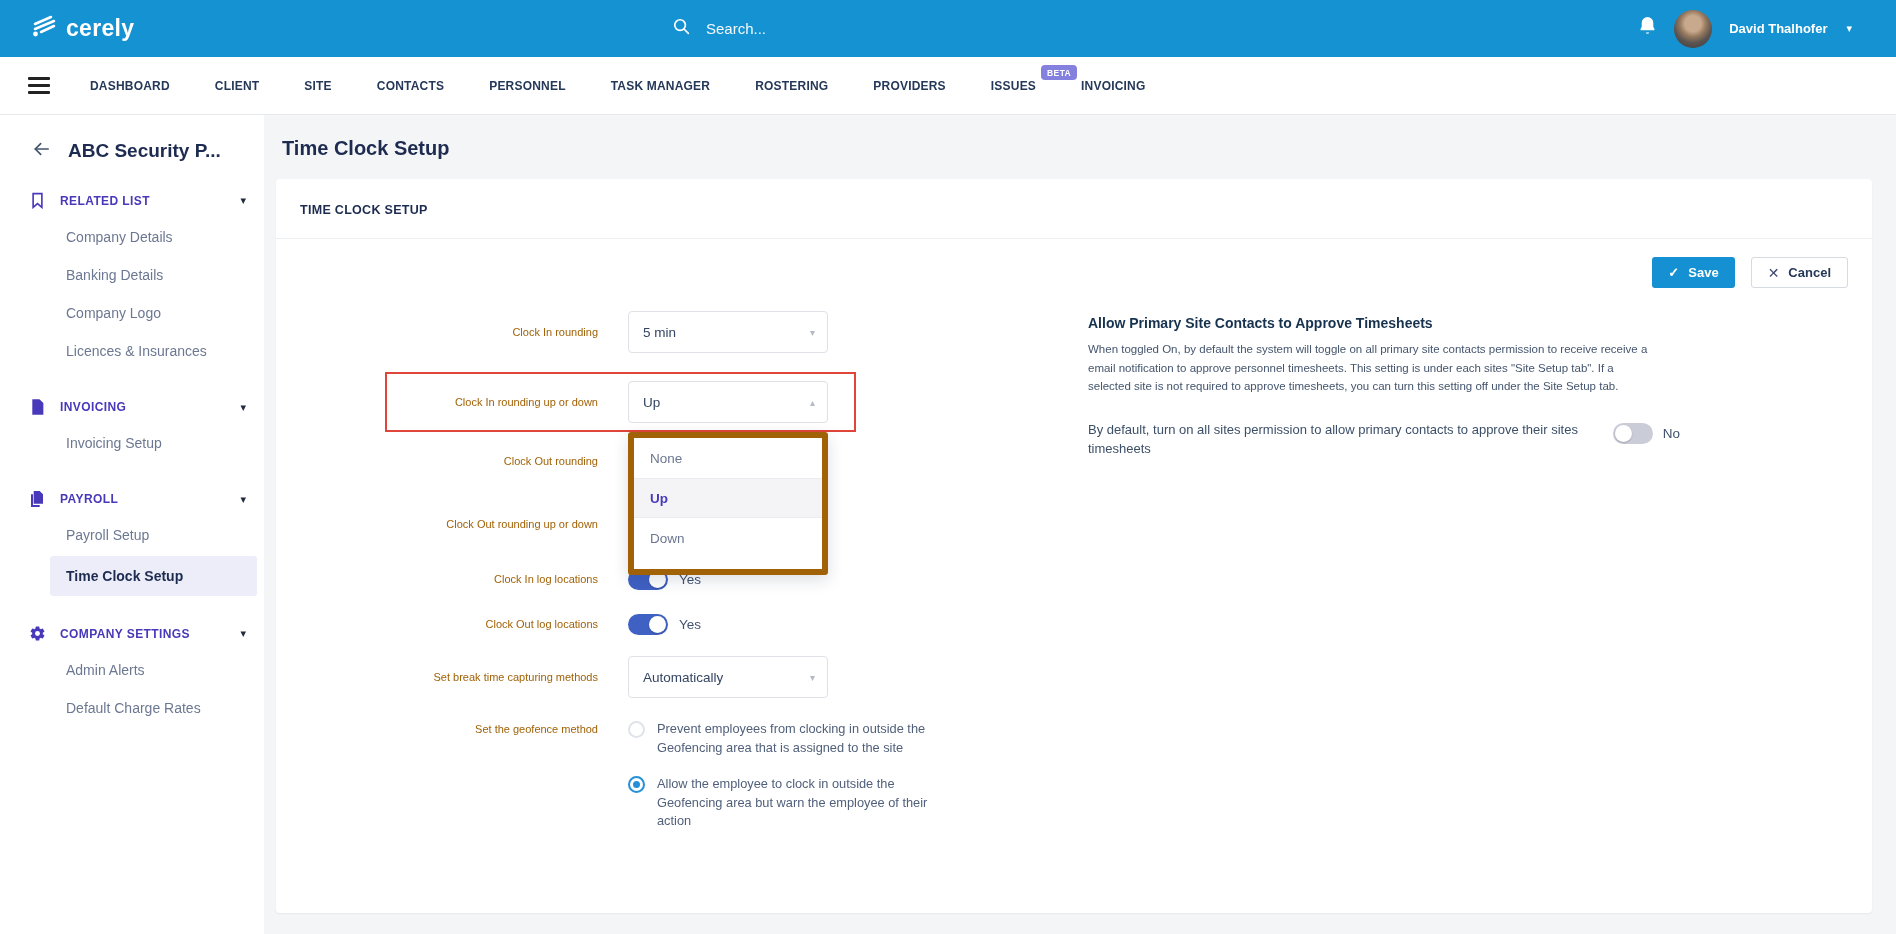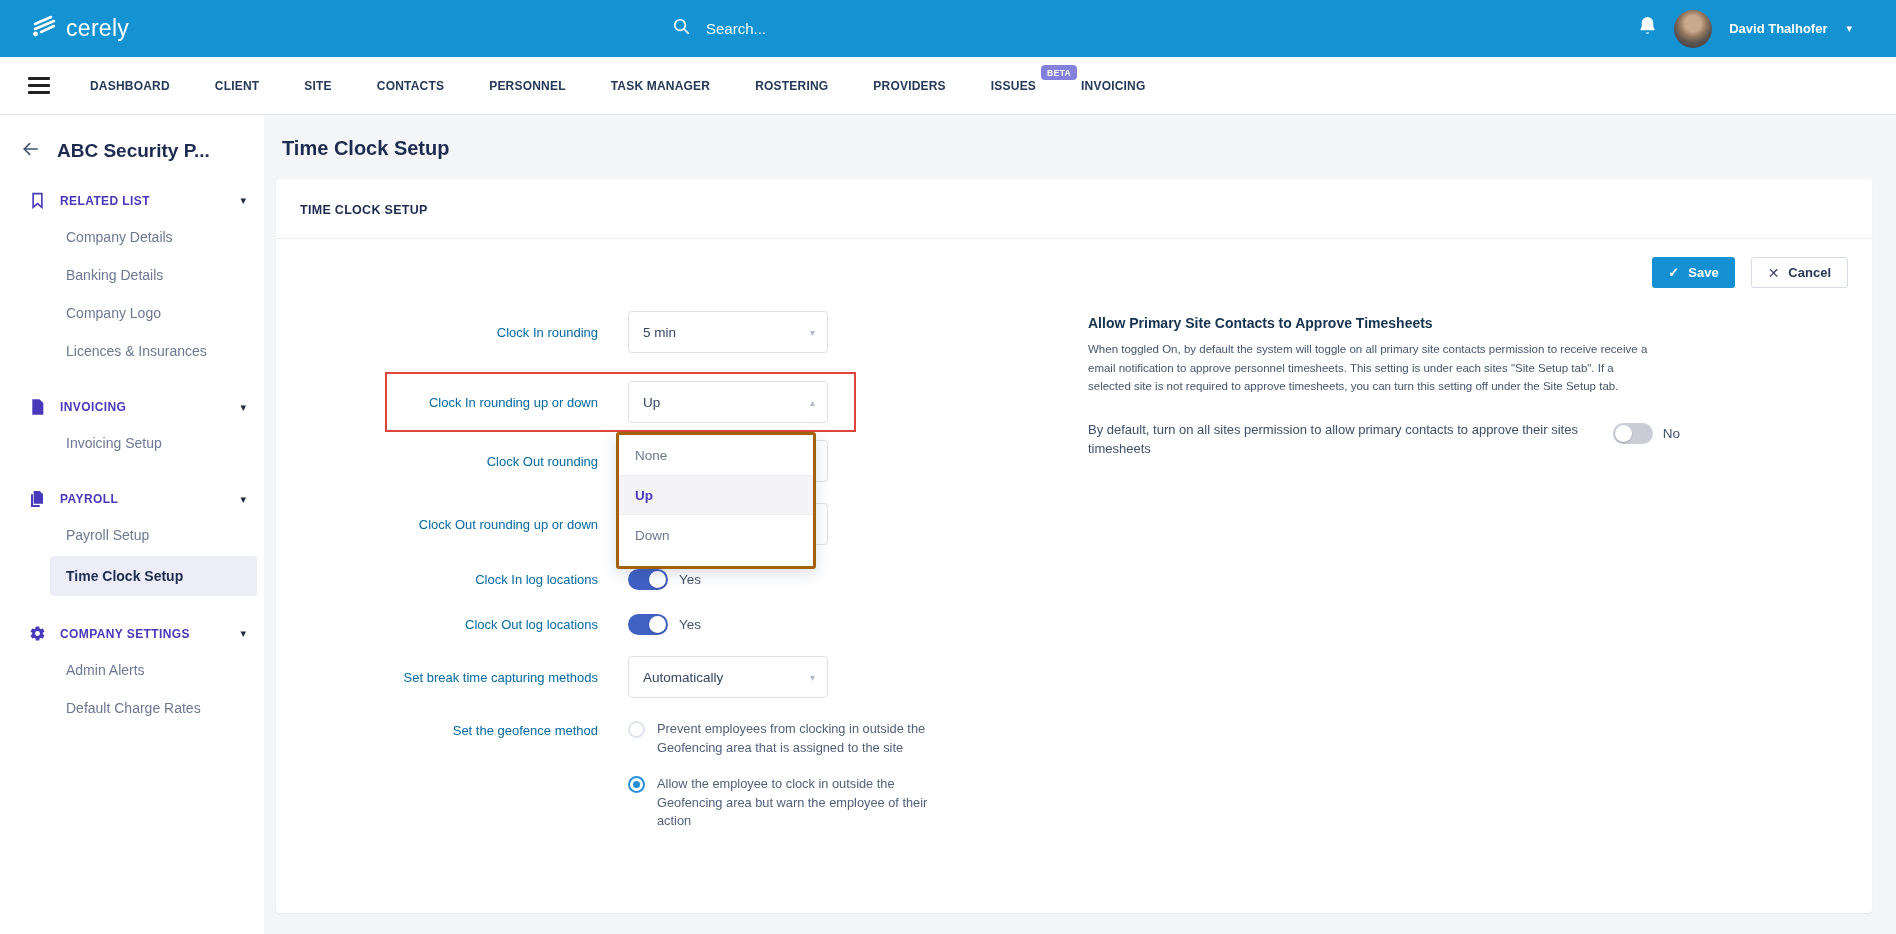--- a/index.html
+++ b/index.html
@@ -1,41 +1,41 @@
 <!DOCTYPE html>
 <html><head>
 <meta charset="utf-8">
 <style>
   * { margin:0; padding:0; box-sizing:border-box; }
   html,body { width:1896px; height:934px; font-family:"Liberation Sans", sans-serif; background:#f4f5f7; overflow:hidden; }
 
   
   .topbar { height:57px; background:#1592d2; display:flex; align-items:center; position:relative; color:#fff; }
   .logo { display:flex; align-items:center; gap:8px; margin-left:28px; }
-  .logo-text { font-size:23px; font-weight:400; letter-spacing:.3px; }
+  .logo-text { font-size:23px; font-weight:700; letter-spacing:.3px; }
   .search { position:absolute; left:672px; top:0; height:57px; display:flex; align-items:center; gap:15px; }
   .search input { background:transparent; border:none; outline:none; color:#fff; font-size:15px; font-family:"Liberation Sans",sans-serif; width:260px; }
   .search input::placeholder { color:rgba(255,255,255,.95); }
   .top-right { margin-left:auto; display:flex; align-items:center; gap:17px; padding-right:44px; }
   .avatar { width:38px; height:38px; border-radius:50%; background:radial-gradient(circle at 50% 36%, #c9a98d 0 26%, #96795f 42%, #5c5451 62%, #37393c 100%); }
   .user-name { font-size:13px; font-weight:700; }
   .caret-white { font-size:11px; color:#fff; margin-left:2px; }
 
   
   .navbar { height:58px; background:#fff; border-bottom:1px solid #e7e8ec; display:flex; align-items:center; padding:0 28px; }
   .hamburger { width:22px; display:flex; flex-direction:column; gap:4px; cursor:pointer; margin-right:40px; }
   .hamburger div { height:3px; background:#222; border-radius:1px; }
   .nav-items { display:flex; align-items:center; gap:45px; }
   .nav-item { font-size:12px; font-weight:700; color:#253858; letter-spacing:.2px; position:relative; cursor:pointer; white-space:nowrap; }
   .beta-badge { position:absolute; top:-14px; left:calc(100% + 5px); background:#8481de; color:#fff; font-size:8.5px; font-weight:700; padding:3px 6px 2px; border-radius:4px; letter-spacing:.4px; }
 
   
   .layout { display:flex; height:819px; }
   .sidebar { width:264px; background:#fff; padding-top:24px; flex-shrink:0; }
-  .sb-head { display:flex; align-items:center; gap:15px; padding-left:19px; margin-bottom:12px; }
+  .sb-head { display:flex; align-items:center; gap:15px; padding-left:30px; margin-bottom:12px; }
   .sb-title { font-size:19px; font-weight:700; color:#1d2b50; }
   .section { margin-top:20px; }
   .sec-head { display:flex; align-items:center; padding:9px 18px 9px 27px; cursor:pointer; }
   .sec-icon { width:20px; display:flex; justify-content:center; }
   .sec-label { margin-left:13px; font-size:12px; font-weight:700; color:#4838ba; letter-spacing:.4px; flex:1; }
   .sec-caret { font-size:11px; color:#20293d; }
   .sec-item { padding:11px 8px 11px 66px; font-size:14px; color:#6c7891; cursor:pointer; }
   .sec-item.active { margin:2px 7px 2px 50px; padding:12px 8px 12px 16px; background:#ecedf8; border-radius:3px; color:#1d2b50; font-weight:700; }
 
   
@@ -48,27 +48,27 @@
   .actions { position:absolute; top:18px; right:24px; display:flex; gap:16px; }
   .btn { height:31px; display:flex; align-items:center; gap:9px; padding:0 16px; border-radius:3px; font-size:13px; font-weight:600; cursor:pointer; }
   .btn-save { background:#1590d2; color:#fff; }
   .btn-cancel { background:#fff; border:1px solid #d6dae1; color:#253858; }
   .icon-check { font-size:13px; color:#fff; }
   .icon-x { font-size:14px; color:#424770; font-weight:400; }
 
   
   .form { margin-left:62px; padding-top:72px; width:510px; }
   .frow { display:grid; grid-template-columns:260px 200px; column-gap:30px; align-items:center; }
-  .flabel { text-align:right; font-size:13px; color:#0369a1; }
+  .flabel { text-align:right; font-size:11px; color:#a16207; }
   .select { height:42px; border:1px solid #dfe1e6; border-radius:4px; background:#fff; display:flex; align-items:center; padding:0 30px 0 14px; font-size:13.5px; color:#344563; position:relative; cursor:pointer; }
   .select .sel-caret { position:absolute; right:12px; font-size:10px; color:#b3bac5; }
   .row1 { }
   .row2-wrap { position:relative; margin-top:28px; margin-bottom:17px; }
   .red-outline { position:absolute; left:47px; right:-8px; top:-9px; bottom:-9px; border:2px solid #e0453a; pointer-events:none; }
-  .dropdown { position:absolute; left:278px; top:calc(100% + 9px); width:200px; background:#fff; border:3px solid #a16207; border-radius:3px; box-shadow:0 5px 16px rgba(23,43,77,.15); z-index:6; padding-bottom:11px; }
+  .dropdown { position:absolute; left:290px; top:calc(100% + 9px); width:200px; background:#fff; border:6px solid #a16207; border-radius:3px; box-shadow:0 5px 16px rgba(23,43,77,.15); z-index:6; padding-bottom:11px; }
   .dd-item { height:40px; display:flex; align-items:center; padding-left:16px; font-size:13.5px; color:#6b7790; cursor:pointer; }
   .dd-item.selected { background:#f4f4f7; color:#4838ba; font-weight:700; border-top:1px solid #ececf0; border-bottom:1px solid #ececf0; }
   .row3 { margin-bottom:21px; }
   .row5 { margin-top:13px; height:42px; }
   .row6 { margin-top:3px; height:42px; }
   .row7 { margin-top:11px; }
   .row8 { margin-top:22px; grid-template-columns:260px 320px; align-items:start; }
   .row8 .flabel { padding-top:3px; }
 
   .toggle-cell { display:flex; align-items:center; gap:11px; }

